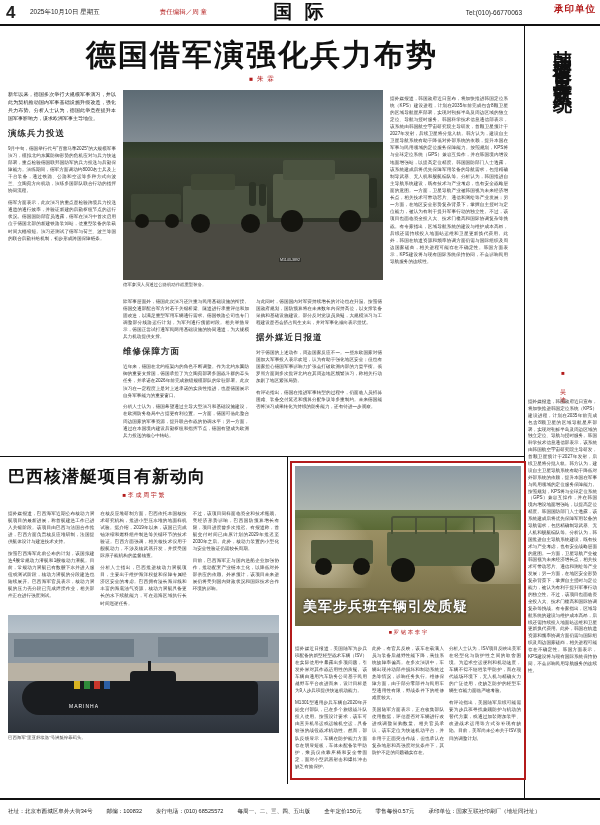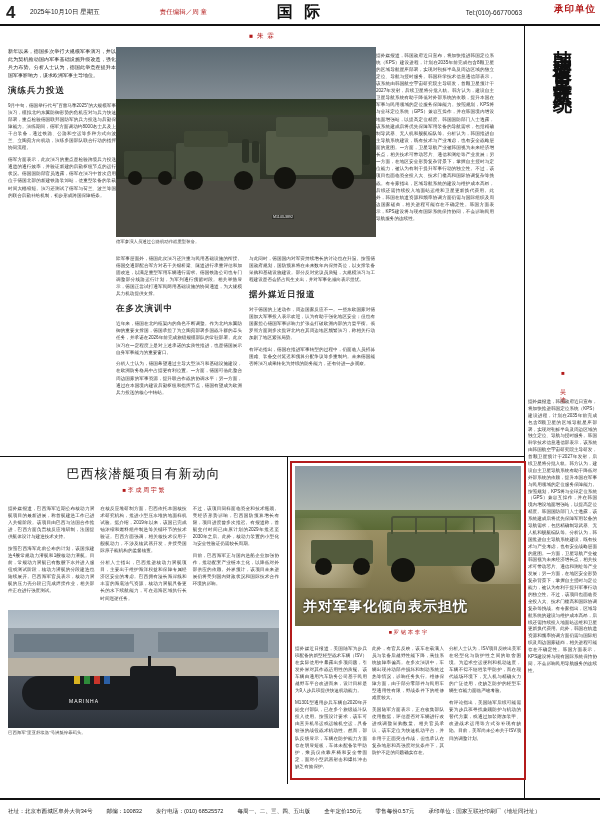--- a/index.html
+++ b/index.html
@@ -43,21 +43,21 @@
   .mh-editor {
     font-size:6.5px;
     color:#b31b1b;
     margin-left:60px;
     white-space:nowrap;
   }
   .mh-title {
     position:absolute;
     left:50%;
     transform:translateX(-50%);
-    font-size:16px;
+    font-size:19px;
     font-weight:bold;
     letter-spacing:3px;
     font-family:"DejaVu Serif", serif;
   }
   .mh-tel {
     font-size:6.5px;
     color:#222;
     margin-left:auto;
     margin-right:72px;
     white-space:nowrap;
@@ -136,20 +136,21 @@
   .byline {
     text-align:center;
     font-size:6.5px;
     color:#b31b1b;
     margin-bottom:6px;
     letter-spacing:1px;
   }
 
   .cols3 {
     display:flex;
+    gap:7px;
   }
   .col {
     font-size:4.6px;
     line-height:1.55;
     text-align:justify;
     color:#333;
   }
   .lead {
     font-size:5px;
     line-height:1.6;
@@ -195,23 +196,23 @@
     display:flex;
     border-top:1px solid #111;
   }
   .bl {
     width:288px;
     padding:6px 8px;
     border-right:1px solid #111;
   }
   .headline2 {
     font-family:"DejaVu Serif", serif;
-    font-weight:normal;
-    font-size:13px;
-    text-align:center;
+    font-weight:bold;
+    font-size:17px;
+    text-align:left;
     letter-spacing:1px;
     margin:2px 0 3px 0;
   }
   .byline2 {
     text-align:center;
     font-size:6px;
     color:#b31b1b;
     margin-bottom:5px;
   }
 
@@ -272,20 +273,21 @@
     <div class="mh-title">国 际</div>
     <div class="mh-tel">Tel:(010)-66770063</div>
     <div class="mh-logo">承印单位</div>
   </div>
 
   <div class="content">
 
     <div class="leftzone">
 
       <div class="topstory">
+        <div class="headline1">德国借军演强化兵力布势</div>
         <div class="byline">■ 朱 霖</div>
 
         <div class="cols3">
 
           <div class="col" style="width:108px;">
             <div class="lead">新年以来，德国多次举行大规模军事演习，并以此为契机推动国内军事基础设施升级改造，强化兵力布势。分析人士认为，德国此举意在提升本国军事影响力，谋求欧洲军事主导地位。</div>
             <div class="subhead">演练兵力投送</div>
             <p>9月中旬，德国举行代号"百雷马季2025"的大规模军事演习，模拟北约东翼防御形势的危机应对与兵力快速部署，重点检验德国联邦国防军的兵力投送与后勤保障能力。演练期间，德军方面调动约8000名士兵及上千台装备，通过铁路、公路和空运等多种方式向波兰、立陶宛方向机动，演练多国部队联合行动的指挥协同流程。</p>
             <p>德军方面表示，此次演习的重点是检验跨境兵力投送通道的通行效率，并验证新建的后勤枢纽节点的运行状况。德国国防部官员透露，德军在演习中首次启用位于德国北部的新建铁路装卸站，使重型装备的装载时间大幅缩短。演习还测试了德军与荷兰、波兰等国的联合后勤补给机制，初步形成跨国保障链条。</p>
           </div>
@@ -316,21 +318,21 @@
               <div style="position:absolute;left:126px;top:92px;width:7px;height:24px;background:#2d3327;border-radius:3px;"></div>
               <div style="position:absolute;left:136px;top:94px;width:7px;height:22px;background:#2d3327;border-radius:3px;"></div>
               <div style="position:absolute;left:246px;top:88px;width:8px;height:30px;background:#2a3024;border-radius:3px;"></div>
               <div class="stamp" style="left:156px;bottom:18px;">M1143-3892</div>
             </div>
             <div class="caption">德军参演人员通过公路机动作战重型装备。</div>
 
             <div style="display:flex;gap:7px;margin-top:5px;">
               <div class="col" style="width:126px;">
                 <p>除军事层面外，德国此次演习还注重与民用基础设施的衔接。德国交通部配合军方对若干关键桥梁、隧道进行承重评估和加固改造，以满足重型军用车辆通行需求。德国铁路公司也专门调整部分线路运行计划，为军列通行预留时段。相关举措显示，德国正尝试打通军民两用基础设施的协同通道，为大规模兵力机动提供支撑。</p>
-                <div class="subhead">在多次演训中</div>
+                <div class="subhead">维修保障方面</div>
                 <p>近年来，德国在北约框架内的角色不断调整。作为北约东翼防御的重要支撑国，德国承担了为立陶宛部署多国战斗群的牵头任务，并承诺在2026年前完成旅级规模部队的常驻部署。此次演习在一定程度上是对上述承诺的实质性推进，也是德国展示自身军事能力的重要窗口。</p>
                 <p>分析人士认为，德国希望通过主导大型演习和基础设施建设，在欧洲防务格局中占据更有利位置。一方面，德国可借此整合周边国家的军事资源，提升联合作战的协调水平；另一方面，通过在本国境内建设后勤枢纽和指挥节点，德国有望成为欧洲兵力投送的核心中转站。</p>
               </div>
               <div class="col" style="width:126px;">
                 <p>与此同时，德国国内对军费持续增长的讨论也在升温。按照德国政府规划，国防预算将在未来数年内保持高位，以支撑装备采购和基础设施建设。部分反对党议员质疑，大规模演习与工程建设是否会挤占民生支出，并对军事化倾向表示担忧。</p>
                 <div class="subhead">据外媒近日报道</div>
                 <p>对于德国的上述动作，周边国家反应不一。一些东欧国家对德国加大军事投入表示欢迎，认为有助于强化地区安全；但也有国家担心德国军事影响力扩张会打破欧洲内部的力量平衡。俄罗斯方面则多次批评北约在其周边地区频繁演习，称相关行动加剧了地区紧张局势。</p>
                 <p>有评论指出，德国在推进军事转型的过程中，仍面临人员招募困难、装备交付延迟和预算分配争议等多重制约。未来德国能否将演习成果转化为持续的防务能力，还有待进一步观察。</p>
               </div>
             </div>
@@ -400,21 +402,21 @@
             <div style="position:absolute;left:96px;top:50px;width:104px;height:18px;border:2px solid #4b5338;border-bottom:none;background:transparent;border-radius:3px 3px 0 0;"></div>
             <div style="position:absolute;left:120px;top:52px;width:2px;height:16px;background:#4b5338;"></div>
             <div style="position:absolute;left:150px;top:52px;width:2px;height:16px;background:#4b5338;"></div>
             <div style="position:absolute;left:178px;top:52px;width:2px;height:16px;background:#4b5338;"></div>
             <div class="wheel" style="left:96px;top:92px;width:24px;height:24px;"></div>
             <div class="wheel" style="left:176px;top:92px;width:24px;height:24px;"></div>
 
             <div class="veh" style="left:16px;top:74px;width:62px;height:24px;background:#535b3d;"></div>
             <div class="wheel" style="left:20px;top:92px;width:17px;height:17px;"></div>
             <div class="wheel" style="left:58px;top:92px;width:17px;height:17px;"></div>
-            <div class="bf-caption">并对军事化倾向表示担忧</div>
+            <div class="bf-caption">美军步兵班车辆引发质疑</div>
           </div>
           <div class="bf-byline">■ 罗 铭 本 李 宇</div>
           <div style="display:flex;gap:5px;">
             <div class="col" style="width:72px;">
               <p>据外媒近日报道，美国陆军为步兵班配备的新型轻型战术车辆（ISV）在实际使用中暴露出多项问题，引发外界对其作战适用性的质疑。该车辆由通用汽车防务公司基于民用越野车平台改进而来，设计目标是为9人步兵班提供快速机动能力。</p>
               <p>M1301型通用步兵车辆自2020年开始交付部队，已在多个旅级战斗队投入使用。按照设计要求，该车可由直升机吊运或运输机空运，具备较强的战役战术机动性。然而，部队反馈显示，车辆在防护能力方面存在明显短板，车体未配备装甲防护，乘员仅依靠座椅和安全带固定，面对小型武器射击和爆炸冲击缺乏有效保护。</p>
             </div>
             <div class="col" style="width:72px;">
               <p>此外，有官兵反映，该车在载满人员与装备后越野性能下降，悬挂系统故障率偏高。在多次演训中，车辆出现传动部件损坏和制动系统过热等情况，影响任务执行。维修保障方面，由于部分零部件与民用车型通用性有限，野战条件下的维修难度较大。</p>
               <p>美国陆军方面表示，正在收集部队使用数据，评估是否对车辆进行改进或调整采购数量。相关官员承认，该车定位为快速机动平台，并非用于正面突击作战，但也承认在复杂地形和高强度对抗条件下，其防护不足的问题确实存在。</p>

